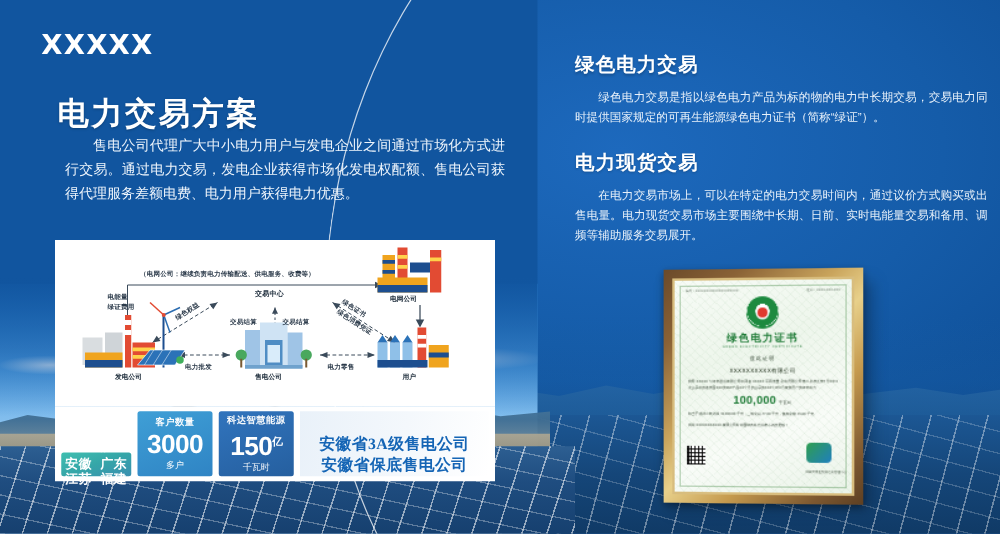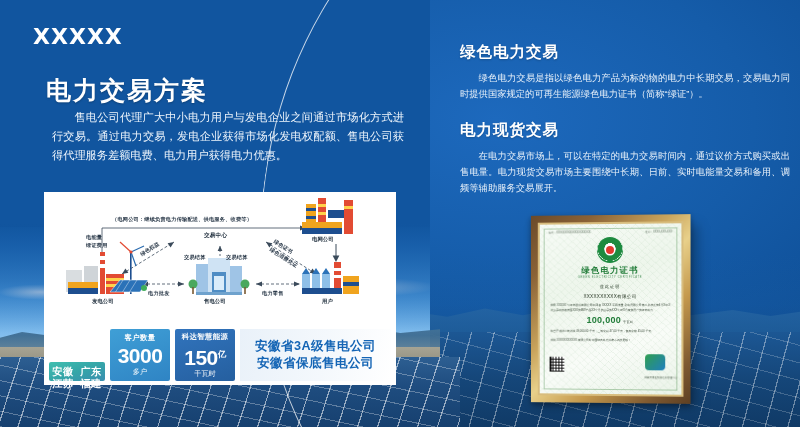--- a/index.html
+++ b/index.html
@@ -127,21 +127,21 @@
   .stat-2{background:linear-gradient(160deg,#3f9fd6 0%,#2f84c4 100%);width:60px;}
   .stat-3{background:linear-gradient(160deg,#3174bd 0%,#255f9f 100%);width:60px;}
   .stat-cap{font-size:7.4px;letter-spacing:.4px;margin-bottom:2px;opacity:.97;font-weight:700;}
   .stat-regions{font-size:10.2px;font-weight:700;line-height:12px;letter-spacing:.5px;}
   .stat-big{font-size:21px;font-weight:700;line-height:21px;letter-spacing:-.5px;}
   .stat-big .unit-sm{font-size:8.5px;vertical-align:super;font-weight:700;}
   .stat-sub{font-size:7.2px;margin-top:1px;opacity:.95;}
   .stat-cta{
     flex:1;margin:4px 5px 4px 5px;position:relative;overflow:hidden;
     background:linear-gradient(100deg,#e9f1f9 0%,#f4f8fc 55%,#ffffff 100%);
-    display:flex;flex-direction:column;align-items:center;justify-content:center;
+    display:flex;flex-direction:column;align-items:center;justify-content:flex-end;font-family:Liberation Serif, serif;
   }
   .cta-line{
     font-size:12.6px;font-weight:700;color:#1565b5;line-height:17px;letter-spacing:.4px;
     position:relative;z-index:2;
   }
 
   
   .dg{position:absolute;inset:0;}
   .dg-lbl{position:absolute;font-size:5.2px;color:#2b3a4a;white-space:nowrap;font-weight:700;letter-spacing:.2px;}
   .dg-lbl.bold{font-size:5.6px;color:#1c2b3a;}

